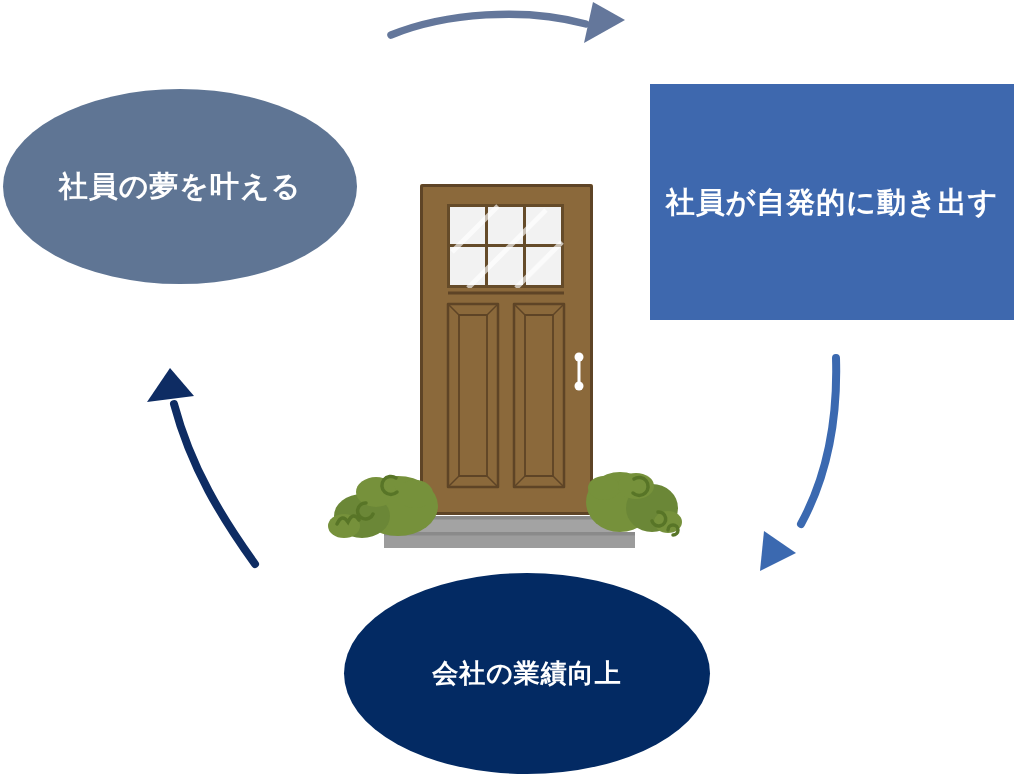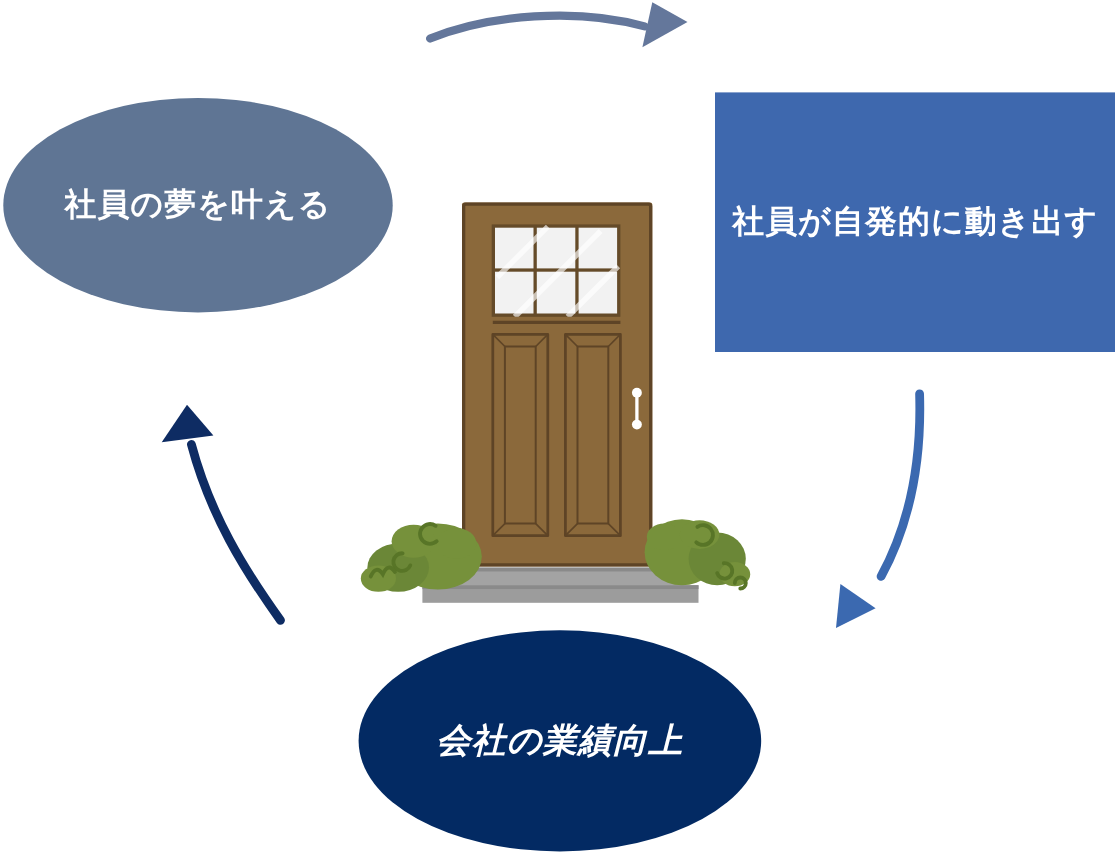--- a/index.html
+++ b/index.html
@@ -11,21 +11,21 @@
   .layer{position:absolute;left:0;top:0;width:1014px;height:775px;}
   .node{
     position:absolute;display:flex;flex-direction:row;
     align-items:center;justify-content:center;text-align:center;
     color:#ffffff;font-weight:600;letter-spacing:1px;
   }
   .node .line{line-height:47px;white-space:nowrap;}
   .node-ellipse{border-radius:50%;}
   .node-dream{left:3px;top:89px;width:354px;height:195px;font-size:29px;}
   .node-proactive{left:650px;top:84px;width:364px;height:236px;font-size:29px;}
-  .node-performance{left:326px;top:573px;width:366px;height:201px;font-size:31px;font-style:italic;}
+  .node-performance{left:344px;top:573px;width:366px;height:201px;font-size:26px;}
 </style>
 </head>
 <body>
 
 <div class="canvas">
 
   <svg class="layer" viewBox="0 0 1014 775">
 
     <g>
       <g>

